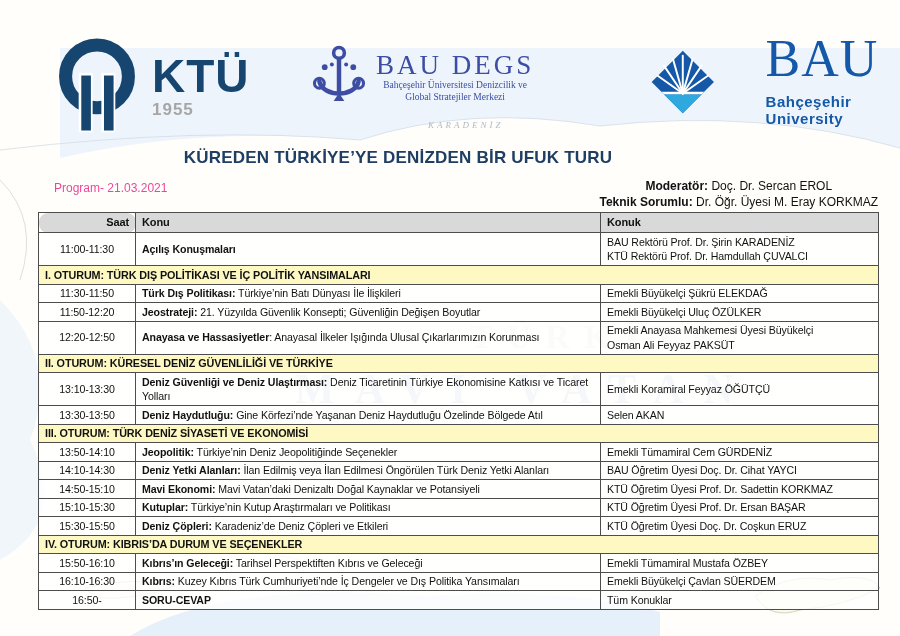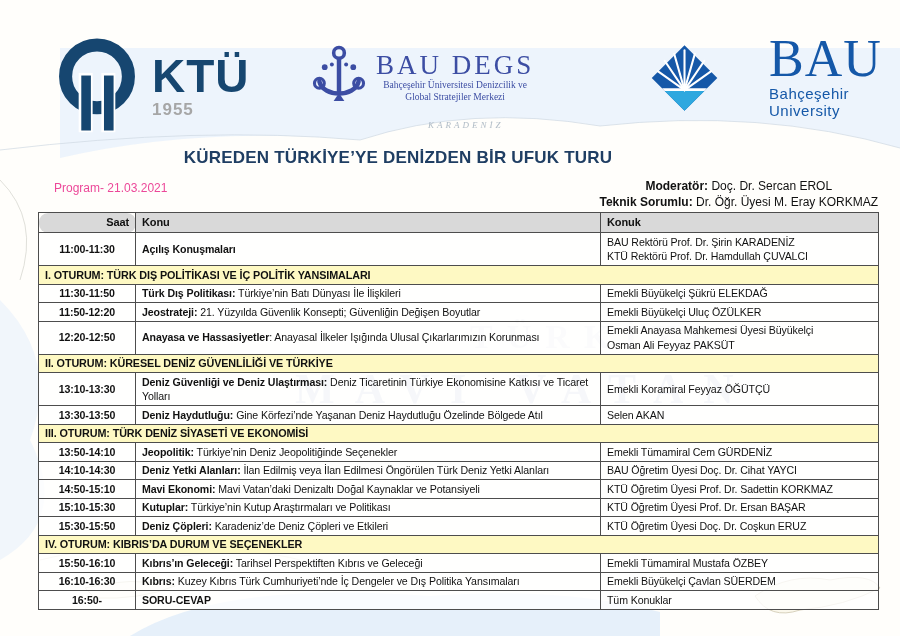--- a/index.html
+++ b/index.html
@@ -26,39 +26,39 @@
   #ktu-year { font-size:17px; font-weight:bold; color:#a6a6a6; margin-top:4px; letter-spacing:1px; }
 
   #degs-logo { position:absolute; left:312px; top:12px; display:flex; align-items:center; }
   #degs-text { margin-left:10px; text-align:center; font-family:"Liberation Serif", serif; color:#3c4da3; }
   #degs-title { font-size:27px; letter-spacing:3px; line-height:28px; }
   #degs-sub { font-size:9.5px; line-height:12px; }
 
   #bau-logo { position:absolute; left:650px; top:4px; display:flex; align-items:center;gap:40px; }
   #bau-text { margin-left:10px; }
   #bau-name { font-family:"Liberation Serif", serif; font-size:52px; color:#1558a8; line-height:46px; letter-spacing:1px; }
-  #bau-sub { font-size:15px; font-weight:normal; color:#1558a8; margin-top:3px; letter-spacing:.5px; }
+  #bau-sub { font-size:15px; font-weight:bold; color:#1558a8; margin-top:11px; letter-spacing:.5px; }
 
   
   #main-title { position:absolute; top:148px; left:0; width:796px; text-align:center;
     font-size:17px; font-weight:bold; color:#1f3e63; letter-spacing:.2px; z-index:2; }
   #program-date { position:absolute; top:181px; left:54px; font-size:12px; font-weight:normal; color:#ec4899; z-index:2; }
   #meta-right { position:absolute; top:178px; right:22px; text-align:center; font-size:12px; color:#111; line-height:16px; z-index:2; }
   #meta-right b { font-weight:bold; }
 
   
   #program-table { position:absolute; top:212px; left:38px; width:840px; z-index:2;
     border-collapse:collapse; table-layout:fixed; font-size:10.6px; letter-spacing:-0.1px; color:#111; }
   #program-table col.c-time { width:97px; }
   #program-table col.c-topic { width:465px; }
   #program-table col.c-guest { width:278px; }
   #program-table th, #program-table td { border:1px solid #4d4d4d; padding:1.5px 6px; vertical-align:middle; line-height:14.5px; }
   #program-table th { background:#d9d9d9; font-weight:bold; text-align:left; font-size:11px; height:20px; }
   #program-table th.th-time { text-align:right;border-radius:9px; }
-  td.cell-time { text-align:center; font-weight:bold; background:rgba(255,255,255,.78); }
+  td.cell-time { text-align:center; font-weight:normal; background:rgba(255,255,255,.78); }
   td.cell-topic { background:rgba(255,255,255,.78); }
   td.cell-guest { background:rgba(255,255,255,.78); white-space:pre-line; }
   td.cell-section { background:#fef9c3; font-weight:bold; padding-left:103px; font-size:10.8px; }
   .topic-b { font-weight:bold; }
 </style>
 </head>
 <body>
 
 <div id="page">
 

